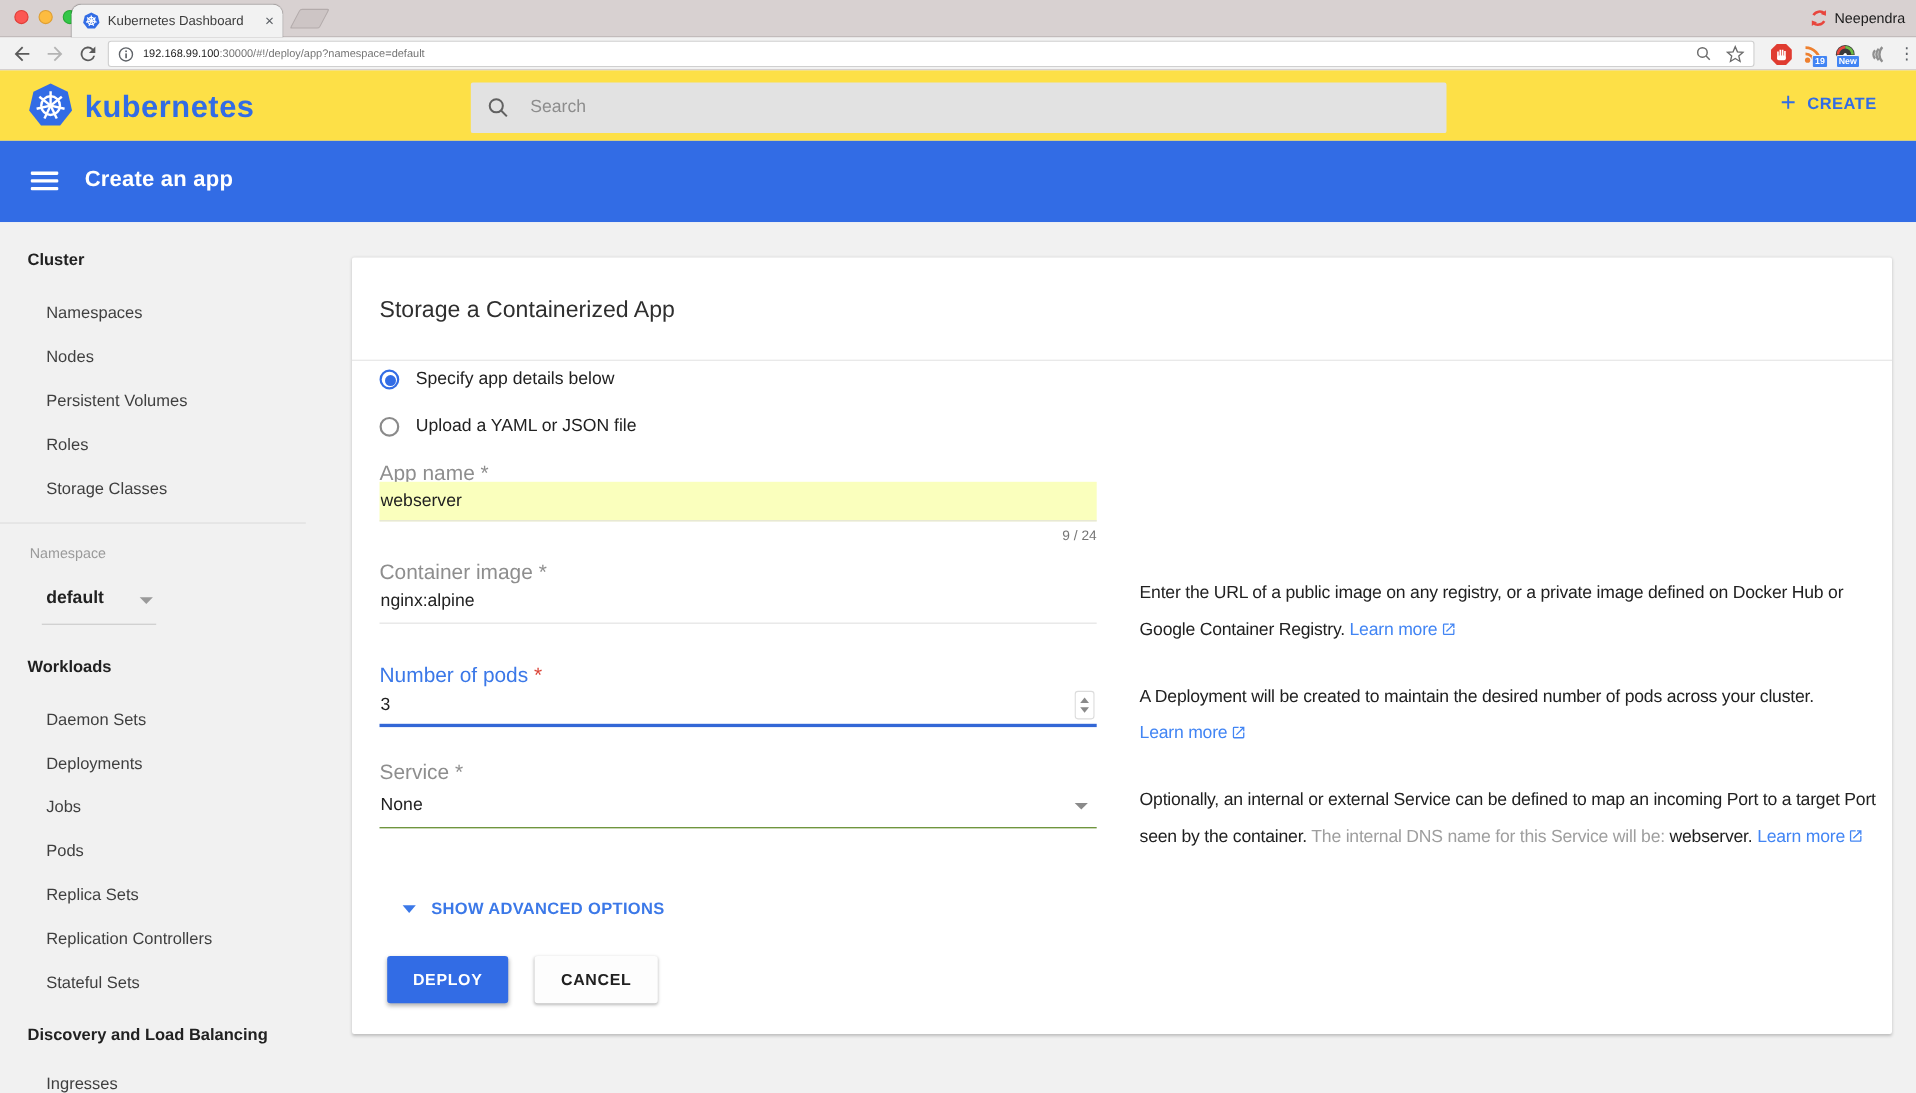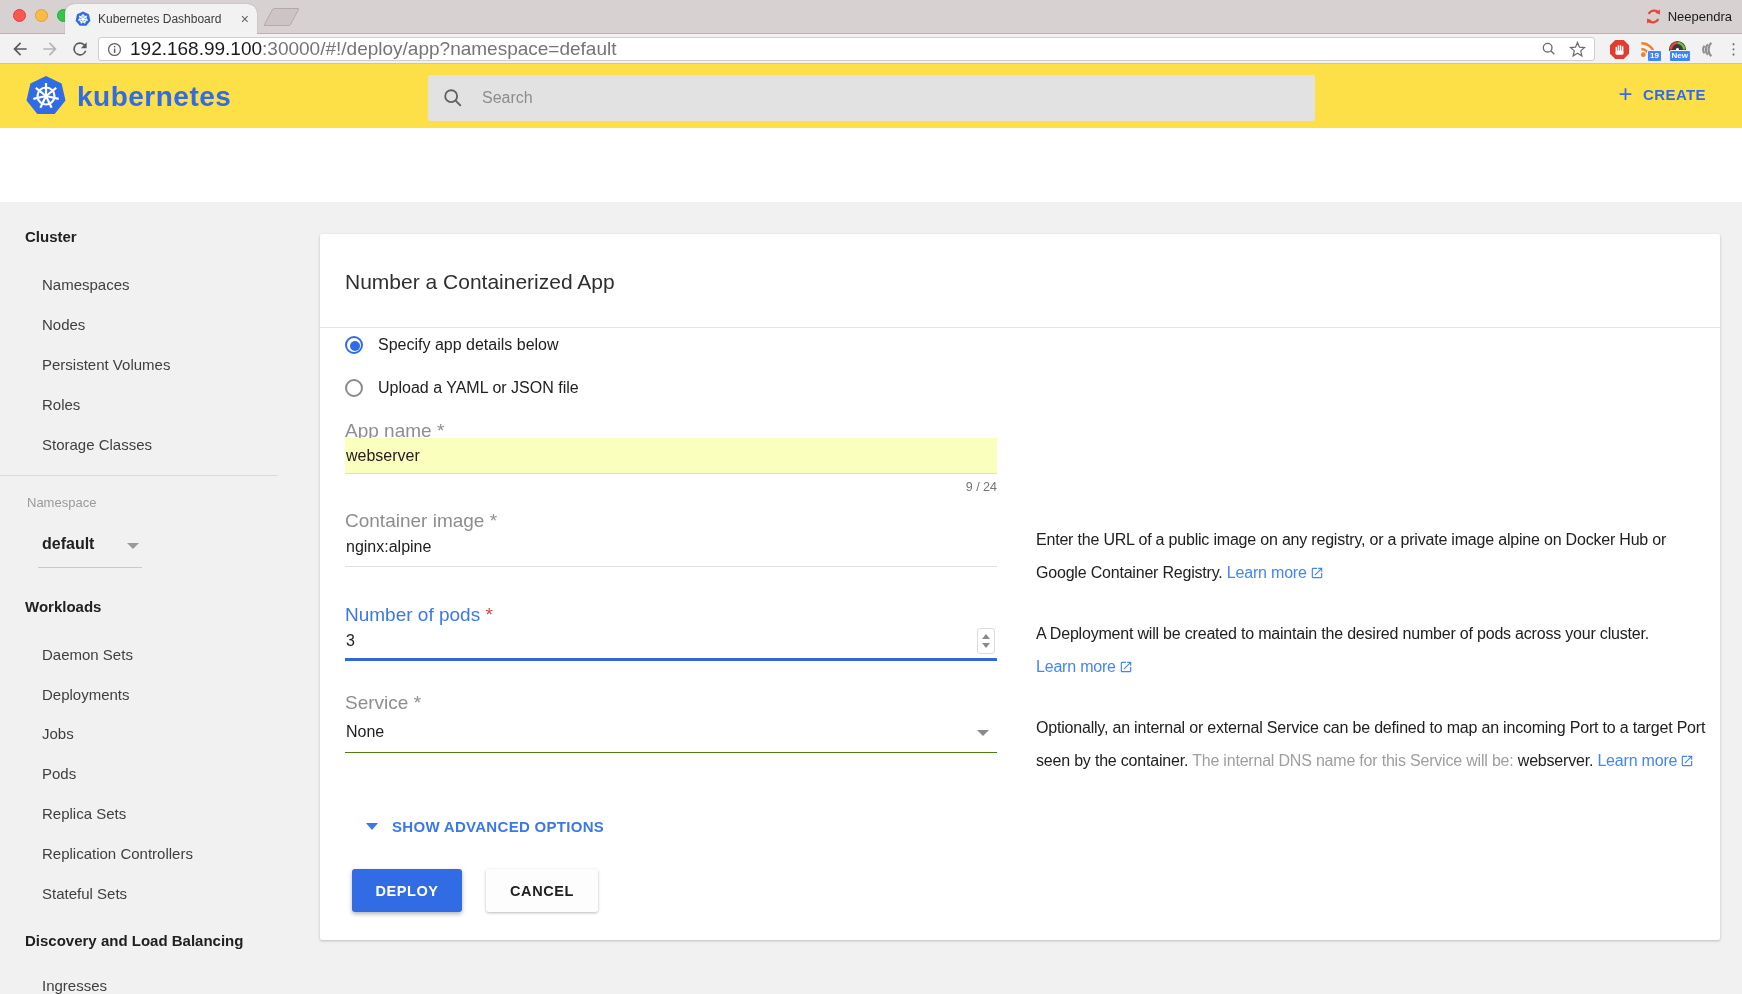--- a/index.html
+++ b/index.html
@@ -16,21 +16,21 @@
   .tab-title { flex:1; font-size:12px; color:#3c3c3c; white-space:nowrap; overflow:hidden; text-overflow:ellipsis; margin-left:7px;}
   .tab-close { font-size:14px; color:#5f6368; line-height:14px; cursor:default;}
   .newtab { position:absolute; left:268px; top:8px; width:27px; height:18px; background:#cdc5c5; border:1px solid #b3abab; transform:skewX(-28deg); border-radius:2px;}
   .chrome-user { position:absolute; right:10px; top:8px; display:flex; align-items:center; gap:6px; font-size:13px; color:#1a1a1a;}
 
   
   .omnibar { position:absolute; top:34px; left:0; width:100%; height:30px; background:#f2f2f2; border-bottom:1px solid #c9c2c2; }
   .nav-ic { position:absolute; top:5px; width:20px; height:20px; }
   .nav-ic.back{ left:10px;} .nav-ic.fwd{ left:40px;} .nav-ic.reload{ left:70px;}
   .omnibox { position:absolute; left:98px; top:3px; width:1497px; height:24px; background:#fff; border:1px solid #cfcfcf; border-radius:3px; display:flex; align-items:center; padding:0 8px;}
-  .url { font-size:19px; margin-left:8px; flex:1; white-space:nowrap; overflow:hidden;}
+  .url { font-size:10px; margin-left:8px; flex:1; white-space:nowrap; overflow:hidden;}
   .url b { font-weight:400; color:#1b1b1b; }
   .url-rest { color:#757575; }
   .ob-right { display:flex; align-items:center; gap:12px; }
   .exts { position:absolute; right:6px; top:3px; display:flex; align-items:center; gap:10px; height:24px;}
   .ext { position:relative; width:19px; height:19px; display:inline-block;}
   .badge { position:absolute; bottom:-3px; right:-4px; background:#4285f4; color:#fff; font-size:8px; font-weight:700; line-height:10px; padding:0 2px; border-radius:2px; border:1px solid #f2f2f2; font-style:normal;}
   .menu-dots { font-size:15px; color:#5f6368; letter-spacing:0; width:10px; text-align:center;}
 
   
   .k8shead { position:absolute; top:64px; left:0; width:100%; height:64px; background:#fde047; }
@@ -226,20 +226,28 @@
           <line x1="15" y1="15" x2="20.5" y2="20.5" stroke="#616161" stroke-width="2"></line>
         </svg>
       <input class="search-input" placeholder="Search" style="">
     </div>
     <button class="create-btn">
       <span class="plus">+</span>
       <span>CREATE</span>
     </button>
   </header>
 
+  <div class="appbar">
+    <span class="hamburger">
+        <i></i>
+        <i></i>
+        <i></i>
+      </span>
+    <span class="appbar-title">Create an app</span>
+  </div>
 
   <div class="content">
 
     <aside class="sidebar">
       <div class="s-head" style="top:25px">Cluster</div>
       <div class="s-item" style="top:73px">Namespaces</div>
       <div class="s-item" style="top:113px">Nodes</div>
       <div class="s-item" style="top:153px">Persistent Volumes</div>
       <div class="s-item" style="top:193px">Roles</div>
       <div class="s-item" style="top:233px">Storage Classes</div>
@@ -254,21 +262,21 @@
       <div class="s-item" style="top:522px">Jobs</div>
       <div class="s-item" style="top:562px">Pods</div>
       <div class="s-item" style="top:602px">Replica Sets</div>
       <div class="s-item" style="top:642px">Replication Controllers</div>
       <div class="s-item" style="top:682px">Stateful Sets</div>
       <div class="s-head" style="top:729px">Discovery and Load Balancing</div>
       <div class="s-item" style="top:774px">Ingresses</div>
     </aside>
 
     <section class="card">
-      <h1 class="card-title">Number a Containerized App</h1>
+      <h1 class="card-title">Storage a Containerized App</h1>
       <div class="card-divider"></div>
 
       <label class="radio-row r1">
         <span class="radio on"></span>
         <span class="radio-label">Specify app details below</span>
       </label>
       <label class="radio-row r2">
         <span class="radio off"></span>
         <span class="radio-label">Upload a YAML or JSON file</span>
       </label>
@@ -297,21 +305,21 @@
 
       <div class="advanced">
         <span class="adv-caret"></span>
         <span>SHOW ADVANCED OPTIONS</span>
       </div>
 
       <button class="btn deploy">DEPLOY</button>
       <button class="btn cancel">CANCEL</button>
 
       <div class="help p2">
-        <span>Enter the URL of a public image on any registry, or a private image alpine on Docker Hub or Google Container Registry.</span>
+        <span>Enter the URL of a public image on any registry, or a private image defined on Docker Hub or Google Container Registry.</span>
         <a class="link"><span>Learn more</span><svg class="ext-ic" width="14" height="14" viewBox="0 0 24 24" fill="#4285f4">
               <path d="M19 19H5V5h7V3H5a2 2 0 0 0-2 2v14a2 2 0 0 0 2 2h14c1.1 0 2-.9 2-2v-7h-2v7zM14 3v2h3.59l-9.83 9.83 1.41 1.41L19 6.41V10h2V3h-7z"></path>
             </svg></a>
       </div>
       <div class="help p3">
         <span>A Deployment will be created to maintain the desired number of pods across your cluster.</span>
         <a class="link"><span>Learn more</span><svg class="ext-ic" width="14" height="14" viewBox="0 0 24 24" fill="#4285f4">
               <path d="M19 19H5V5h7V3H5a2 2 0 0 0-2 2v14a2 2 0 0 0 2 2h14c1.1 0 2-.9 2-2v-7h-2v7zM14 3v2h3.59l-9.83 9.83 1.41 1.41L19 6.41V10h2V3h-7z"></path>
             </svg></a>
       </div>

